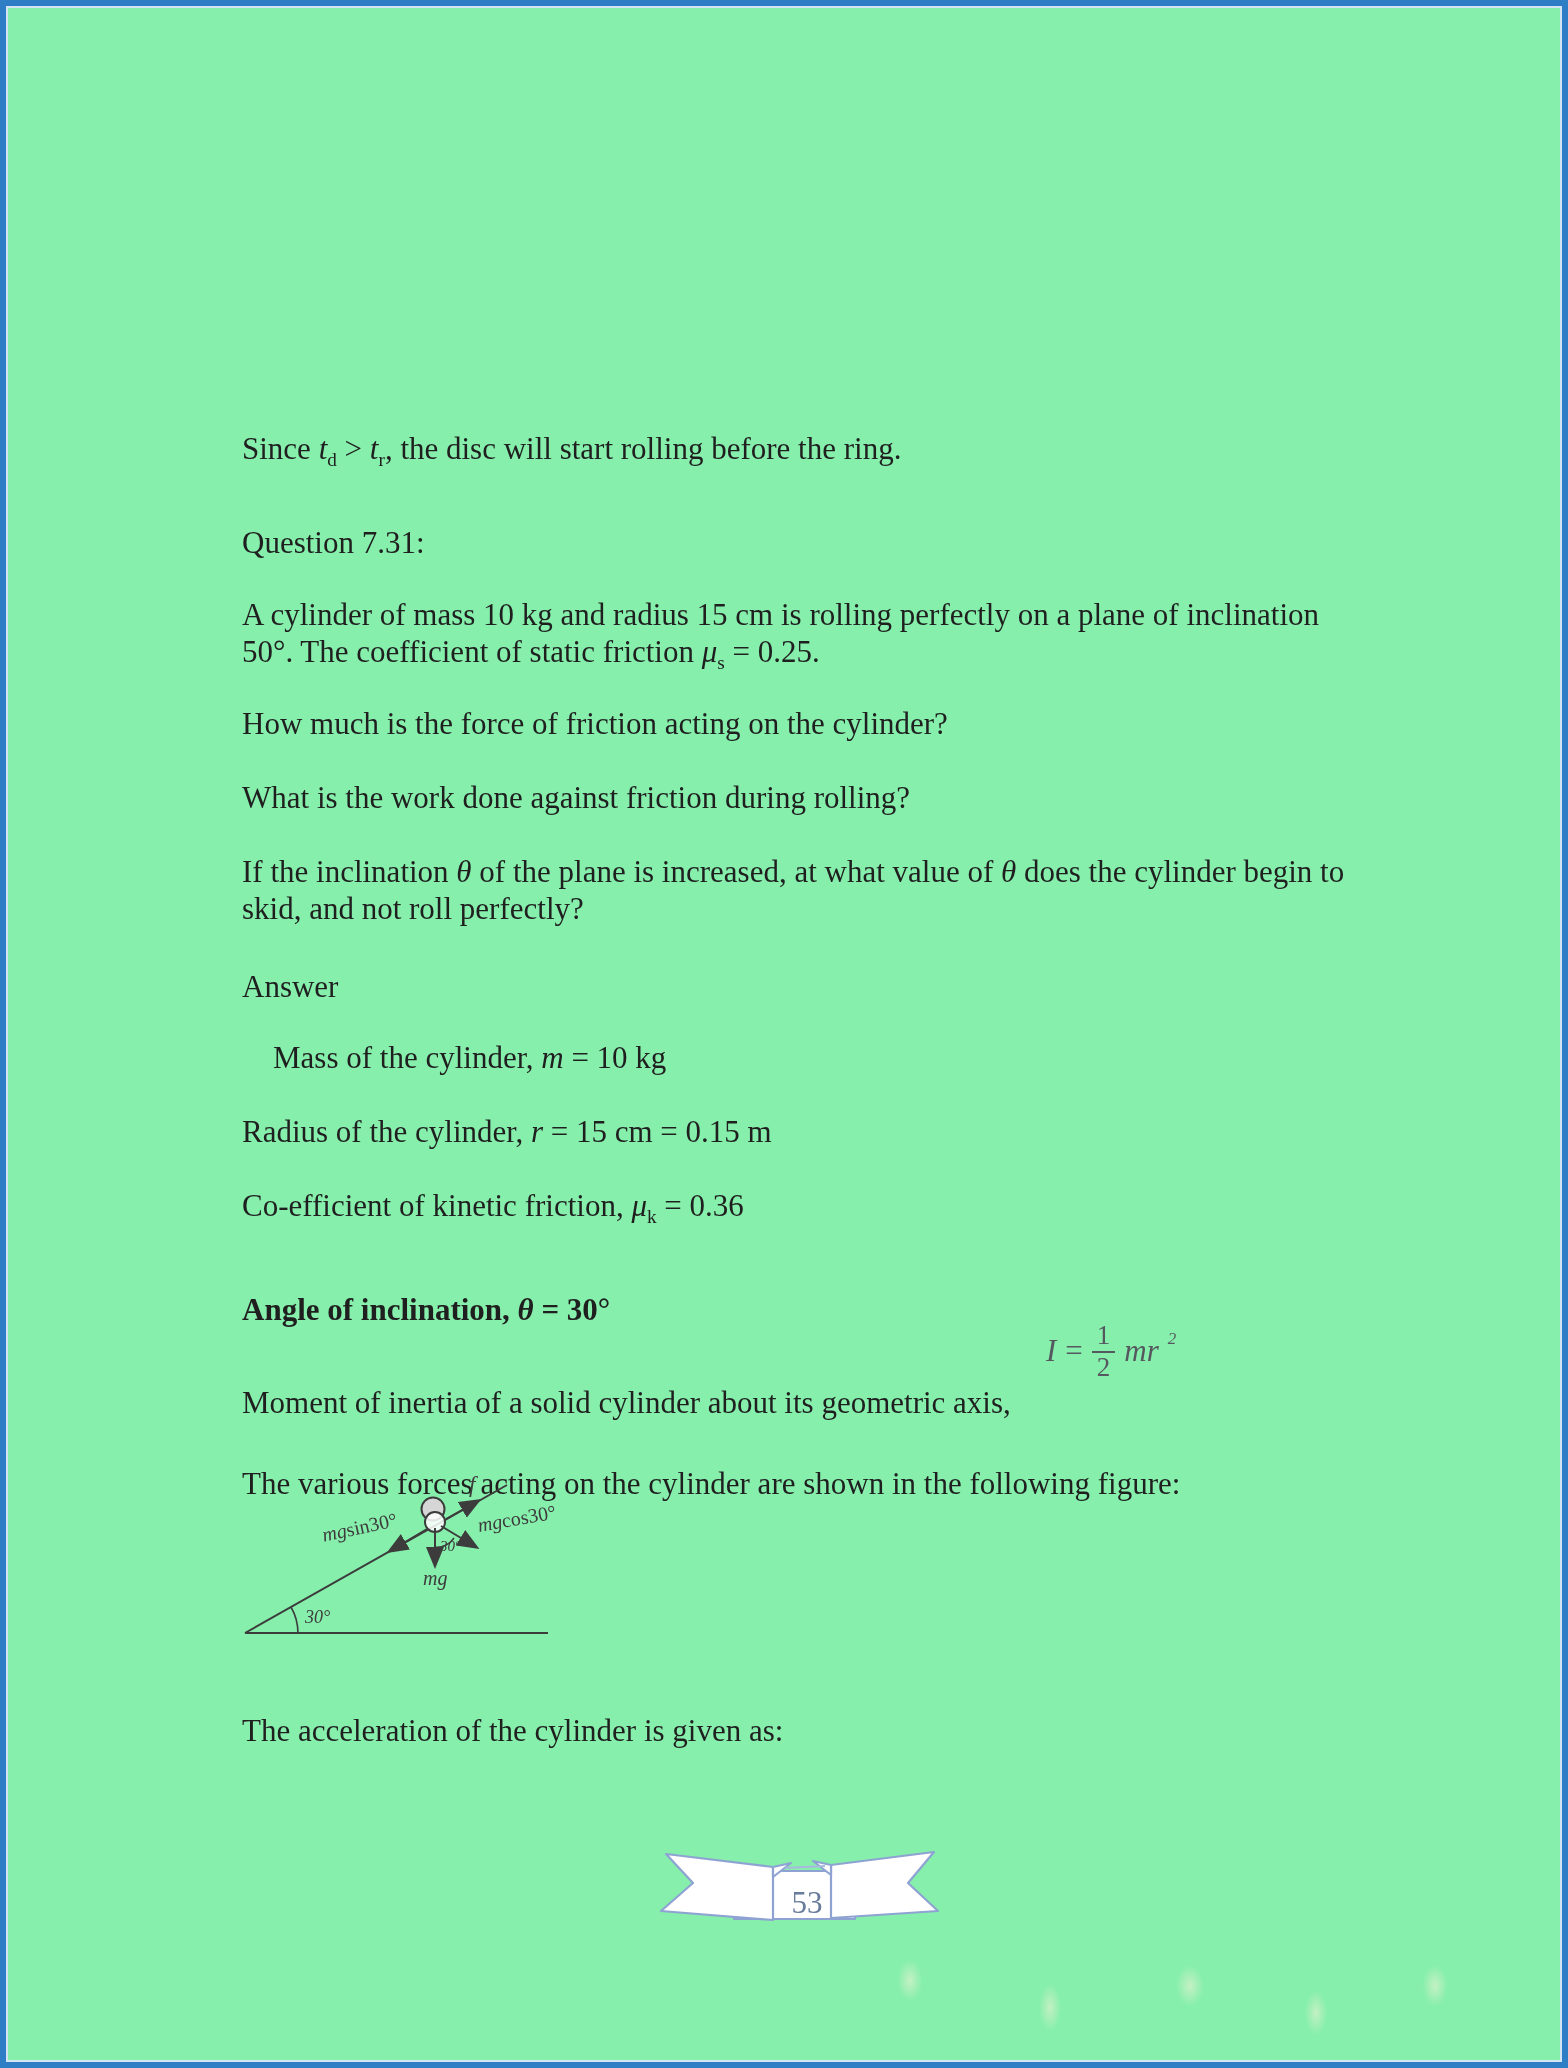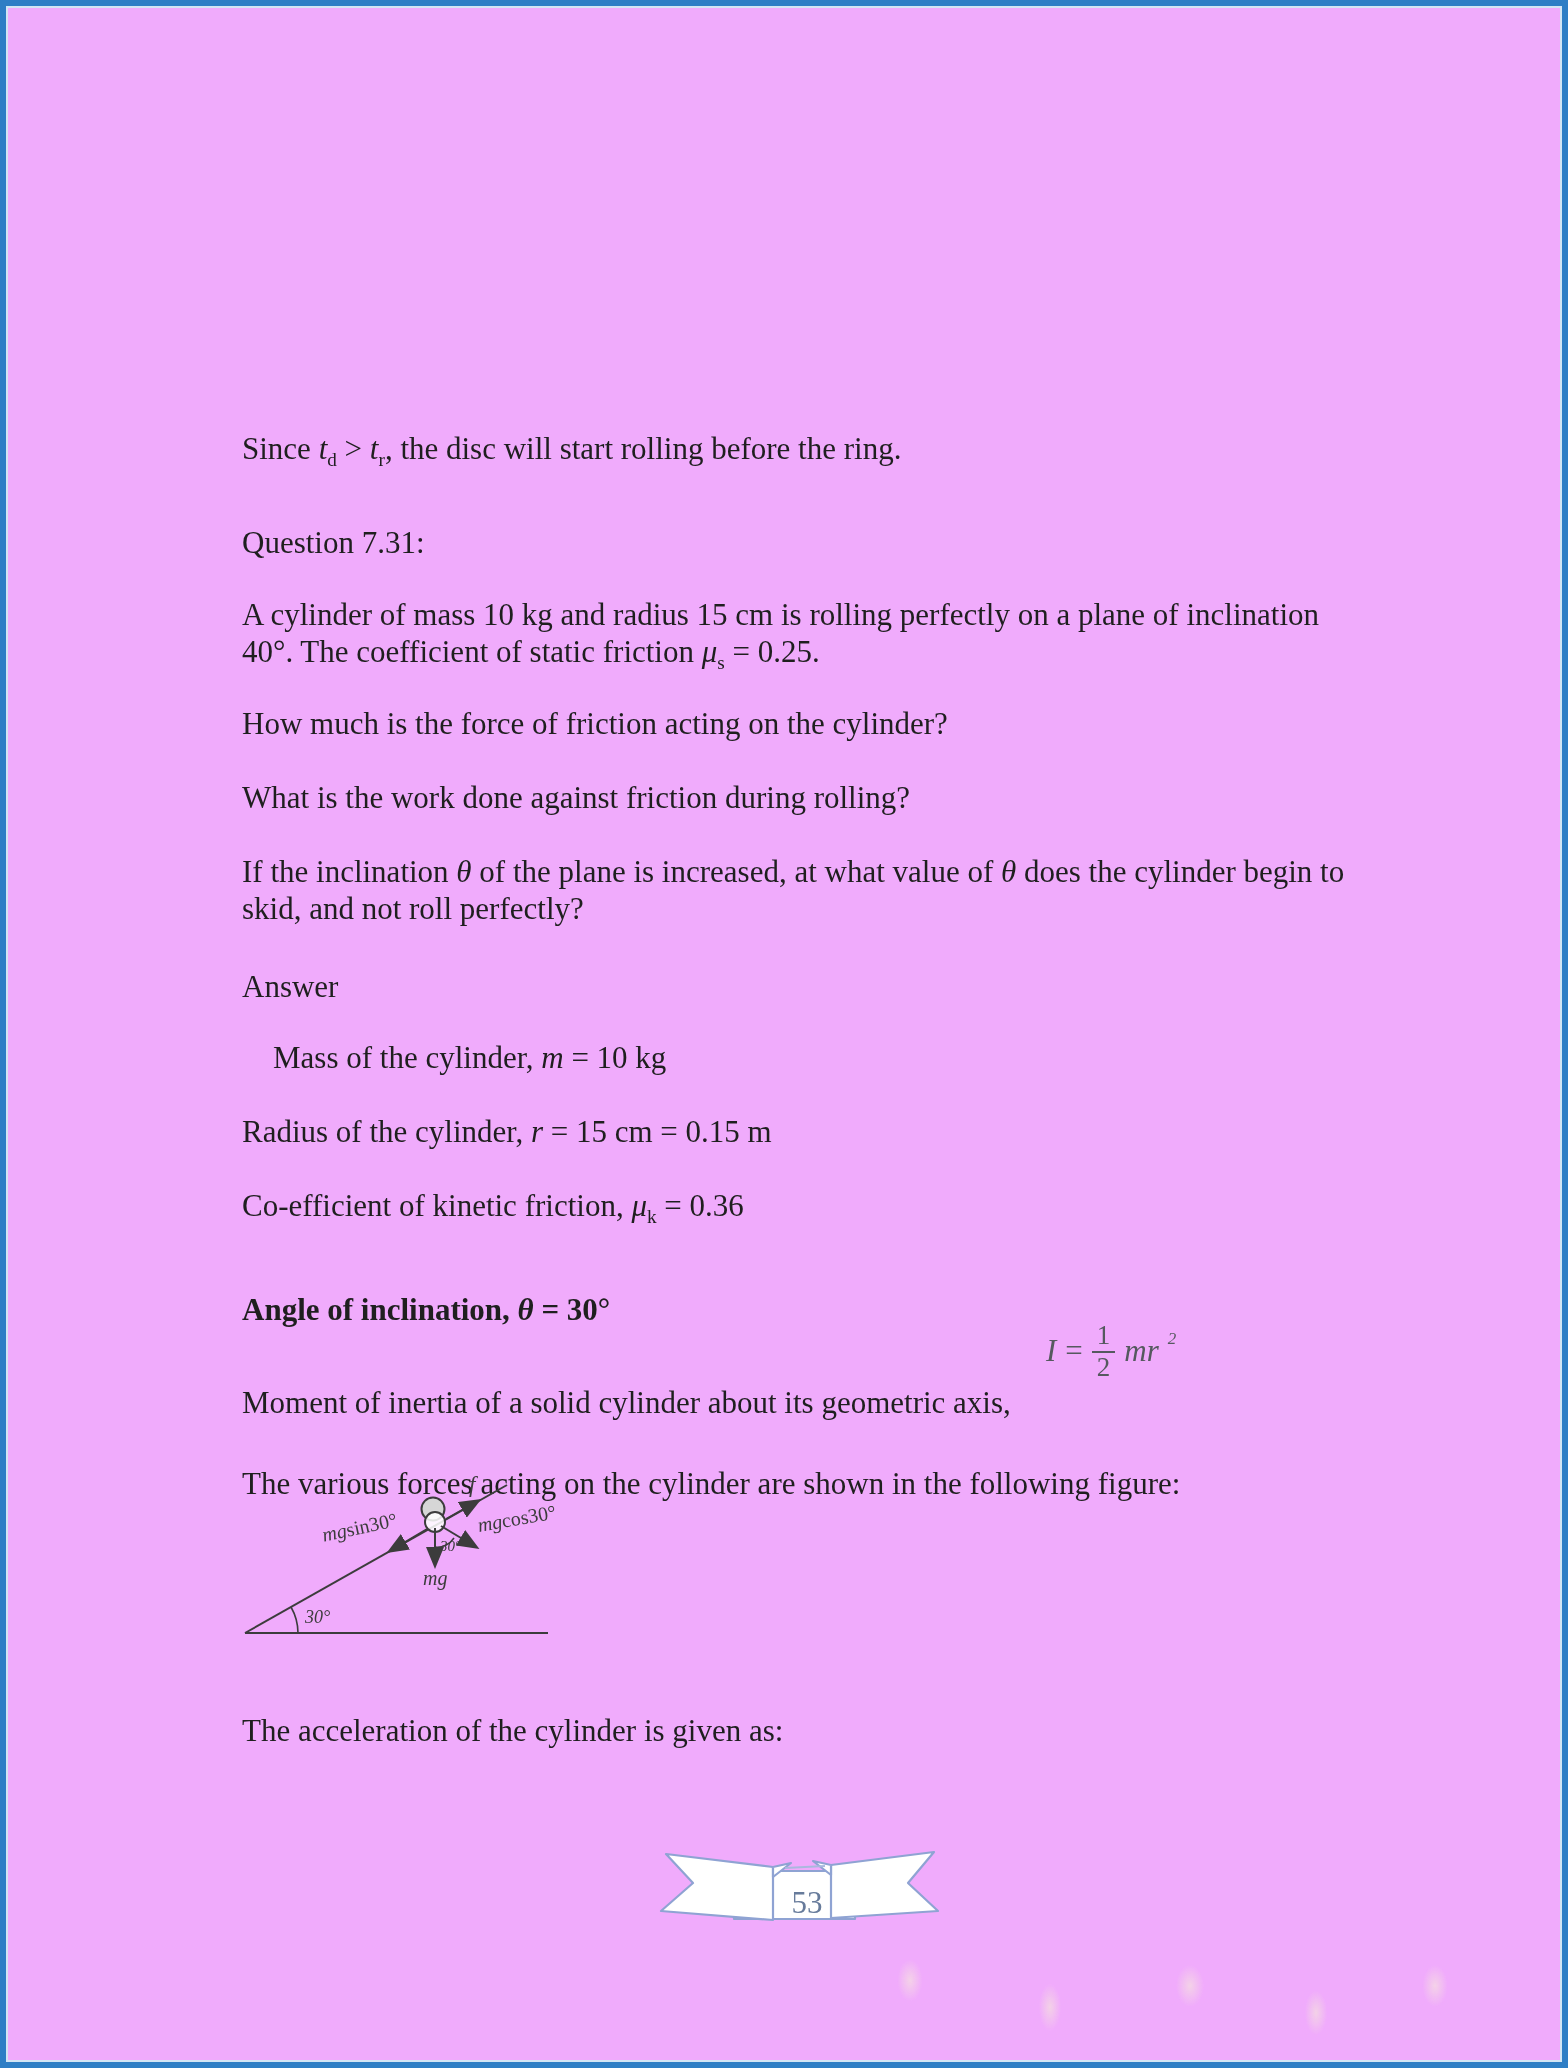--- a/index.html
+++ b/index.html
@@ -1,19 +1,19 @@
 <!DOCTYPE html>
 <html><head>
 <meta charset="utf-8">
 <style>
   html,body{margin:0;padding:0;background:#ffffff;}
   #page{
     position:relative;
     width:1568px;height:2068px;
-    background:#f0abfc;
+    background:#86efac;
     font-family:"Liberation Serif","DejaVu Serif",serif;
     color:#1f1f1f;
     overflow:hidden;
   }
   #frame{
     position:absolute;inset:0;
     border:6px solid #2e7ec5;
     box-shadow:inset 0 0 0 2px #d3e5f4;
     pointer-events:none;
   }
@@ -56,21 +56,21 @@
 
 <div id="page">
   <div id="frame"></div>
 
   <p class="para" style="top:399px;"><span>Since </span><span class="v">t</span><sub>d</sub><span> &gt; </span><span class="v">t</span><sub>r</sub><span>, the disc will start rolling before the ring.</span></p>
 
   <p class="para" style="top:493px;"><span>Question 7.31:</span></p>
 
   <p class="para" style="top:565px;">
     <span class="ln"><span>A cylinder of mass 10 kg and radius 15 cm is rolling perfectly on a plane of inclination</span></span>
-    <span class="ln"><span>40°. The coefficient of static friction </span><span class="v">μ</span><sub>s</sub><span> = 0.25.</span></span>
+    <span class="ln"><span>50°. The coefficient of static friction </span><span class="v">μ</span><sub>s</sub><span> = 0.25.</span></span>
   </p>
 
   <p class="para" style="top:674px;"><span>How much is the force of friction acting on the cylinder?</span></p>
 
   <p class="para" style="top:822px;">
     <span class="ln"><span>If the inclination </span><span class="v">θ</span><span> of the plane is increased, at what value of </span><span class="v">θ</span><span> does the cylinder begin to</span></span>
     <span class="ln"><span>skid, and not roll perfectly?</span></span>
   </p>
 
   <p class="para" style="top:748px;"><span>What is the work done against friction during rolling?</span></p>

